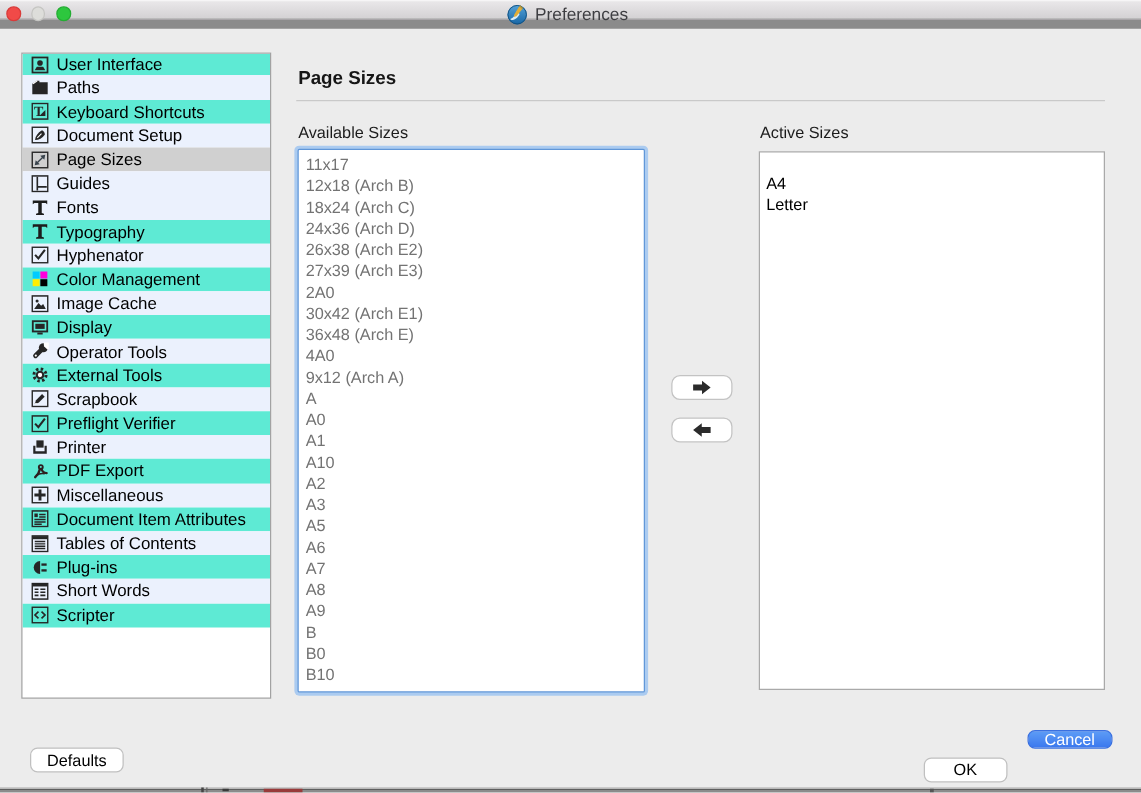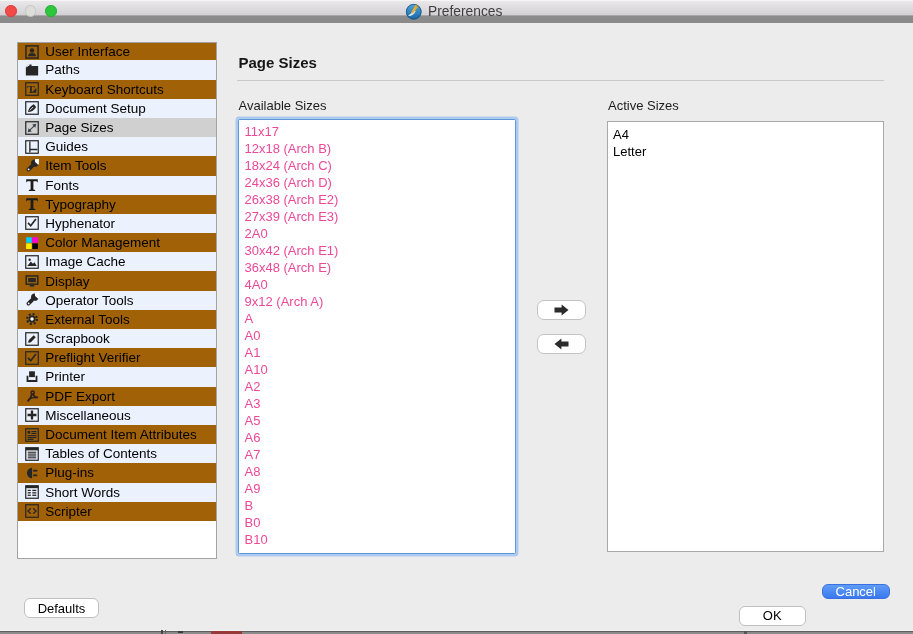--- a/index.html
+++ b/index.html
@@ -18,41 +18,41 @@
 #strip .dk { position:absolute; left:0; top:1px; width:913px; height:1.2px; background:#5e5e5e; }
 #strip .red { position:absolute; left:211px; top:1px; width:31px; height:3.5px; background:#993a3a; }
 #strip .m1 { position:absolute; left:161px; top:0.5px; width:2px; height:4px; background:#444; }
 #strip .m2 { position:absolute; left:165px; top:0.5px; width:1px; height:4px; background:#666; }
 #strip .m3 { position:absolute; left:177.5px; top:1px; width:5.5px; height:2px; background:#3a3a3a; }
 #strip .m4 { position:absolute; left:744px; top:1px; width:3px; height:3px; background:#555; }
 
 #sidebar { position:absolute; left:17px; top:19px; width:200px; height:517px;
   background:#fff; border:1px solid #a2a2a2; overflow:hidden; }
 #sidebar ul { list-style:none; }
-#sidebar li { height:19.2px; display:flex; align-items:center; background:#a16207; }
+#sidebar li { height:19.2px; display:flex; align-items:center; background:#5eead4; }
 #sidebar li:first-child { height:17.4px; }
 #sidebar li.alt { background:#ebf1fd; }
 #sidebar li.sel { background:#d0d0d0; }
 #sidebar .ic { width:14px; height:14px; margin-left:6.5px; display:inline-flex; flex:none; }
 #sidebar .ic svg { display:block; }
 #sidebar .lb { margin-left:6.7px; font-size:13.5px; color:#000; white-space:nowrap; }
 
 #heading { position:absolute; left:238.5px; top:31px; font-size:15px; font-weight:bold; color:#161616; }
 #sep { position:absolute; left:237px; top:57px; width:647px; height:1px; background:#c9c9c9; }
 #lbl-avail { position:absolute; left:238.5px; top:74.7px; font-size:13px; color:#1c1c1c; }
 #lbl-active { position:absolute; left:608px; top:74.7px; font-size:13px; color:#1c1c1c; }
 
 #avail { position:absolute; left:238px; top:96px; width:278px; height:435px; background:#fff;
   border:1.5px solid #6197d8; border-radius:1.5px; box-shadow:0 0 0 2.5px #abcbf0; overflow:hidden; }
 #avail ul, #active ul { list-style:none; }
 #avail ul { padding-top:2.5px; }
-#avail li { height:17px; line-height:17px; padding-left:5.5px; font-size:13px; color:#ec4899; }
+#avail li { height:17px; line-height:17px; padding-left:5.5px; font-size:13px; color:#737373; }
 #active { position:absolute; left:607px; top:98px; width:277px; height:430.5px; background:#fff;
   border:1px solid #a9a9a9; overflow:hidden; }
-#active ul { margin-top:-0.2px; padding-top:4px; }
+#active ul { margin-top:-0.2px; padding-top:16px; }
 #active li { height:17px; line-height:17px; padding-left:5px; font-size:13px; color:#000; }
 
 .arrowbtn { position:absolute; left:537px; width:49px; height:20px; background:#fff;
   border:1px solid #c3c3c3; border-radius:7px; display:flex; align-items:center; justify-content:center; }
 #ab1 { top:277px; }
 #ab2 { top:310.5px; }
 
 .pushbtn { position:absolute; height:20px; background:#fff; border:1px solid #c0c0c0;
   border-radius:6px; font-size:13px; color:#000; display:flex; align-items:center; justify-content:center; }
 #btn-def { left:24px; top:575px; width:75px; }
@@ -140,34 +140,20 @@
           </li>
 <li class="alt">
             <span class="ic">
               <svg width="14" height="14" viewBox="0 0 15 15" style="">
                 <rect x="0.8" y="0.8" width="13.4" height="13.4" fill="none" stroke="#262626" stroke-width="1.3"></rect>
                 <path d="M5.2 1.5 V13.3 M5.2 10.2 H13.3" fill="none" stroke="#262626" stroke-width="1.4"></path>
               </svg>
             </span>
             <span class="lb">Guides</span>
           </li>
-<li>
-            <span class="ic">
-              <svg width="14" height="14" viewBox="0 0 15 15" style="">
-                <g>
-                  <circle cx="10.4" cy="4.5" r="3.9" fill="#262626"></circle>
-                  <circle cx="13.5" cy="1.3" r="2.8" fill="#fff"></circle>
-                  <rect x="10.9" y="2.6" width="4.6" height="2.3" fill="#fff" transform="rotate(45 13.2 3.7)"></rect>
-                  <path d="M6.8 5.3 L9.7 8.2 L5.1 12.8 A2.05 2.05 0 1 1 2.2 9.9 Z" fill="#262626"></path>
-                  <circle cx="3.9" cy="11.2" r="0.95" fill="#fff"></circle>
-                </g>
-              </svg>
-            </span>
-            <span class="lb">Item Tools</span>
-          </li>
 <li class="alt">
             <span class="ic">
               <svg width="14" height="14" viewBox="0 0 15 15" style="">
                 <path d="M1.3 1.4 H13.7 V4.8 L12.3 3.6 H9 V12.2 L10.9 12.9 V14 H4.1 V12.9 L6 12.2 V3.6 H2.7 L1.3 4.8 Z" fill="#1c1c1c"></path>
               </svg>
             </span>
             <span class="lb">Fonts</span>
           </li>
 <li>
             <span class="ic">

